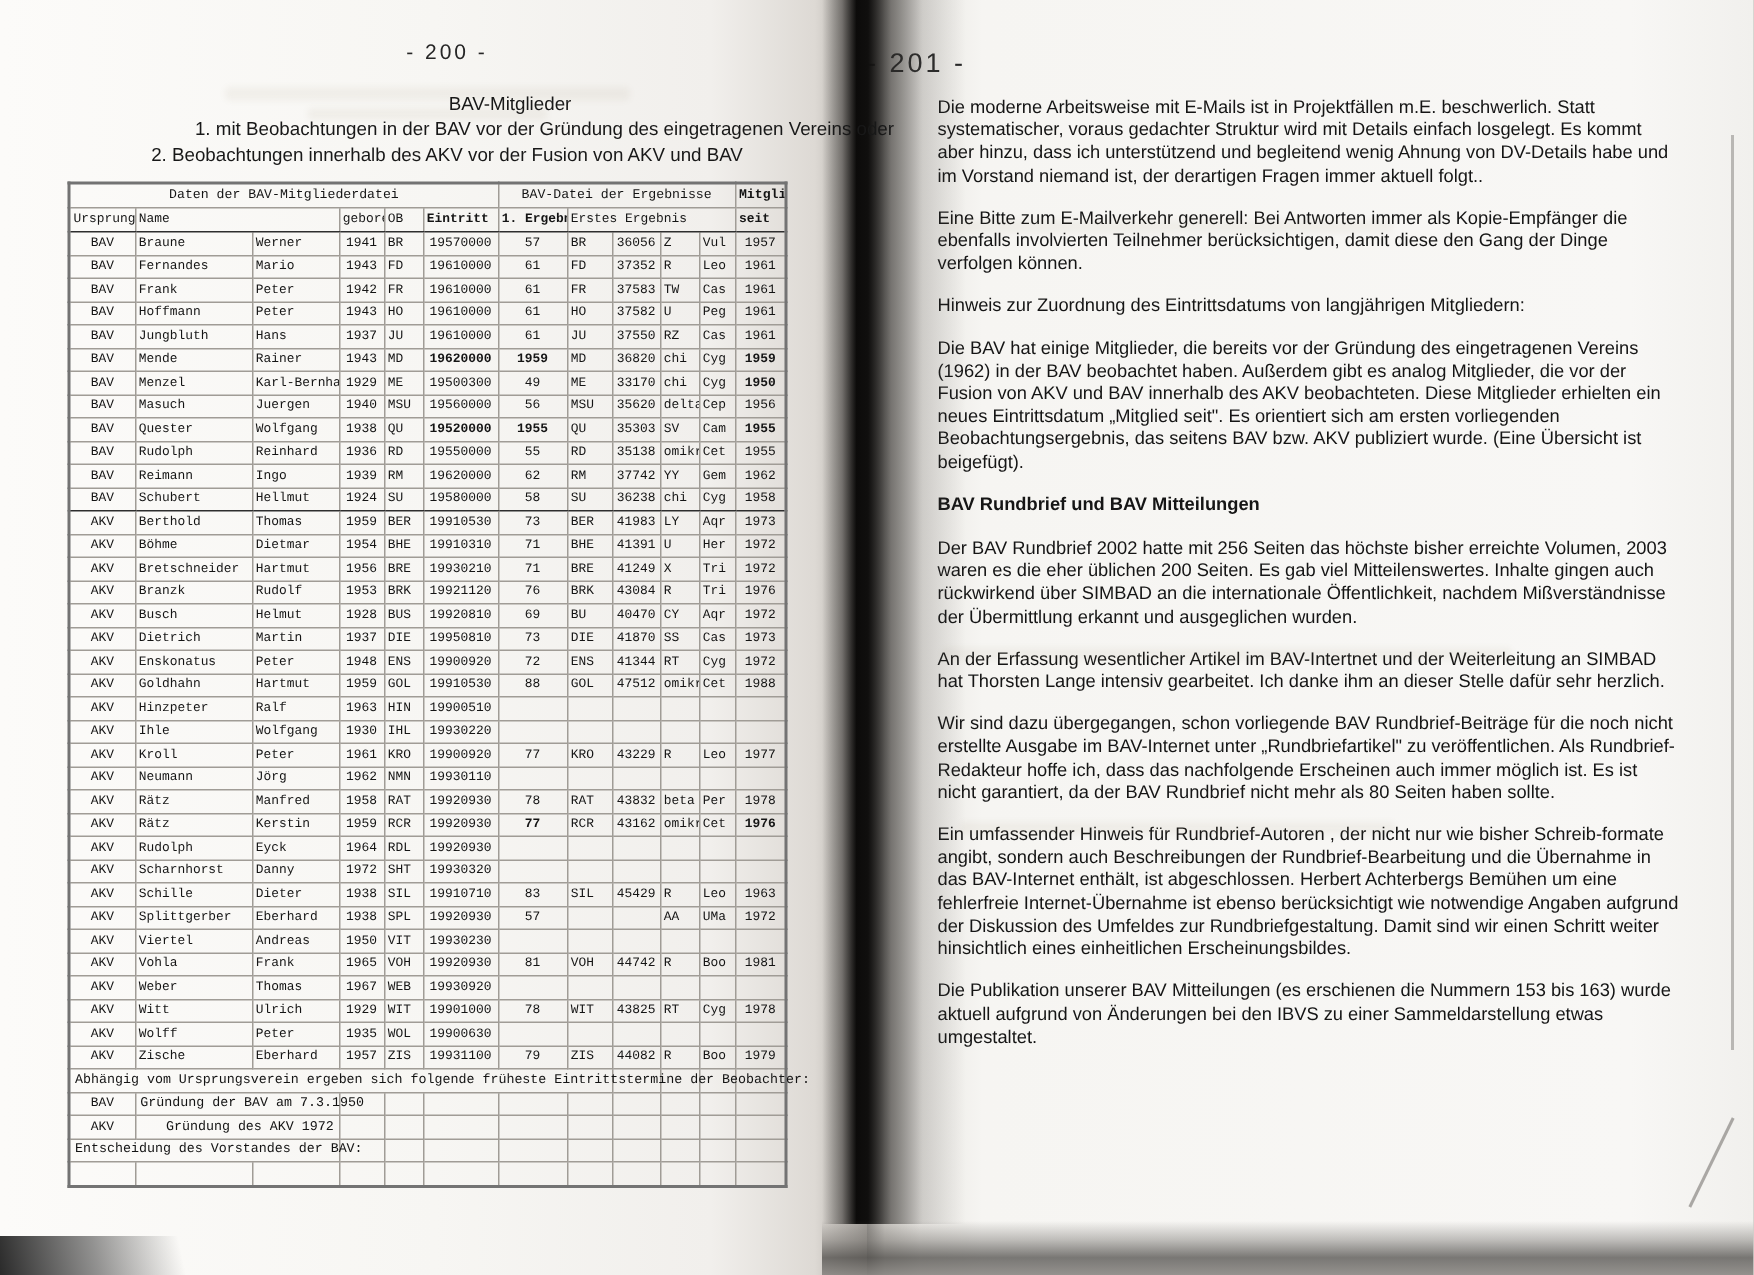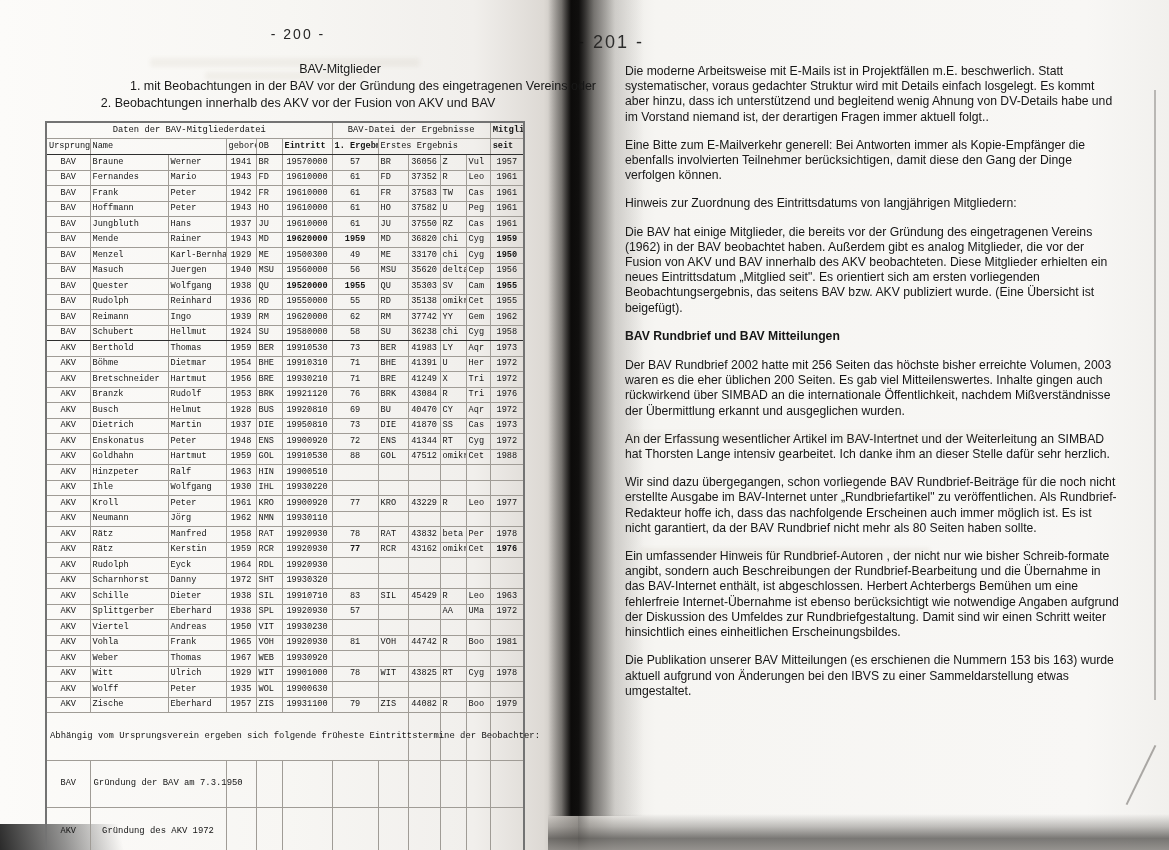--- a/index.html
+++ b/index.html
@@ -62,21 +62,21 @@
   }
   .member-table tr.gh th{height:15px;text-align:center;font-size:8.8px;}
   .member-table tr.h2 th{height:15px;text-align:left;border-bottom:1.5px solid #2e2e2e;}
   .member-table .bold,.member-table .bhead{font-weight:bold;}
   .member-table .hv{border-left:1.5px solid #2e2e2e;}
   .member-table tr.sec-end td{border-bottom:1.5px solid #2e2e2e;}
   .member-table tr.ftop td{border-top:1.5px solid #2e2e2e;}
   .member-table td.al{text-align:left;}
   .member-table td.ac{text-align:center;}
   .member-table td.ar{text-align:center;}
-  .member-table td.ftxt{font-size:8.9px;text-align:center;padding:16px 3px;overflow:visible;margin-left:25px;}
+  .member-table td.ftxt{font-size:8.9px;text-align:right;padding:0 3px;overflow:visible;margin-left:25px;}
   
   .rp-pagenum{
     position:absolute;top:32px;left:0;width:100%;text-align:left;
     font-family:Liberation Sans, sans-serif;font-size:18px;letter-spacing:2px;color:#262626;
   }
   .rp-text{
     position:absolute;left:47px;top:64px;width:494px;
     font-size:12.2px;line-height:15.2px;color:#151515;
   }
   .rp-text p{margin:0 0 13px 0;}
@@ -681,20 +681,32 @@
         <td></td>
         <td></td>
         <td class="hv"></td>
         <td></td>
         <td></td>
         <td></td>
         <td></td>
         <td class="hv"></td>
       </tr>
       <tr>
+        <td class="ftxt" colspan="3">Entscheidung des Vorstandes der BAV:</td>
+        <td></td>
+        <td></td>
+        <td></td>
+        <td class="hv"></td>
+        <td></td>
+        <td></td>
+        <td></td>
+        <td></td>
+        <td class="hv"></td>
+      </tr>
+      <tr>
         <td></td>
         <td></td>
         <td></td>
         <td></td>
         <td></td>
         <td></td>
         <td class="hv"></td>
         <td></td>
         <td></td>
         <td></td>

